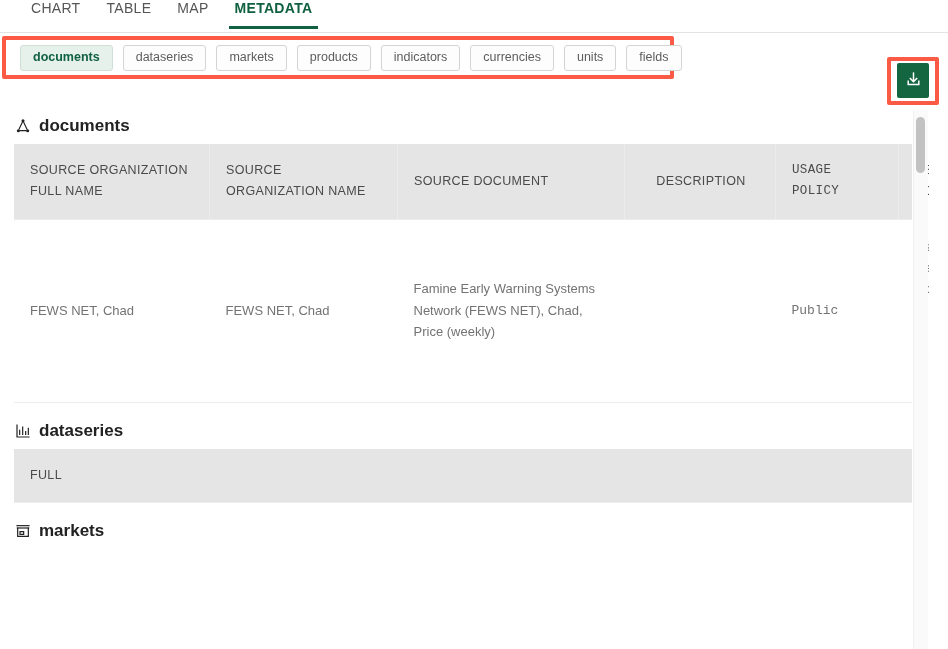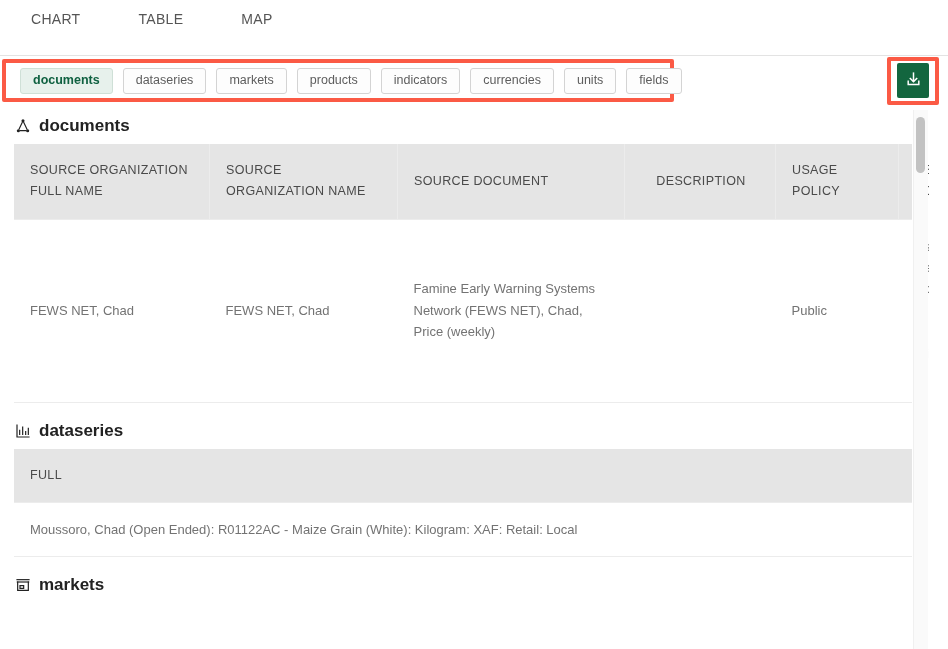--- a/index.html
+++ b/index.html
@@ -12,28 +12,27 @@
     background: #ffffff;
     font-family: "Liberation Sans", sans-serif;
     color: #333333;
     overflow: hidden;
     position: relative;
   }
 
   
   .tabbar {
     position: relative;
-    height: 56px;
+    height: 33px;
     border-bottom: 1px solid #e3e3e3;
-    padding: 0 0 16px 18px;
+    padding: 0 0 4px 18px;
     display: flex;
     align-items: flex-end;
     box-sizing: border-box;
     background: #ffffff;
-    gap: 32px;
   }
   .tab {
     font-size: 14px;
     letter-spacing: 0.3px;
     color: #555555;
     padding: 0 13px 12px 13px;
     cursor: pointer;
     position: relative;
     white-space: nowrap;
   }
@@ -180,21 +179,21 @@
     vertical-align: middle;
     border-top: 1px solid #ececec;
     line-height: 1.65;
   }
   table.meta tbody tr { background: #ffffff; }
 
   .sec-doc th:nth-child(1), .sec-doc td:nth-child(1) { width: 165px; }
   .sec-doc th:nth-child(2), .sec-doc td:nth-child(2) { width: 157px; }
   .sec-doc th:nth-child(3), .sec-doc td:nth-child(3) { width: 196px; }
   .sec-doc th:nth-child(4), .sec-doc td:nth-child(4) { width: 120px; text-align: center; }
-  .sec-doc th:nth-child(5), .sec-doc td:nth-child(5) { width: 92px; }
+  .sec-doc th:nth-child(5), .sec-doc td:nth-child(5) { width: 92px; font-family: Liberation Mono, monospace; }
 
   .divider-row {
     height: 1px;
     background: #ececec;
     margin: 0 0 0 14px;
     width: 898px;
   }
   .gap-sm { height: 10px; }
 
   
@@ -227,20 +226,21 @@
     background: #ffffff;
   }
 </style>
 </head>
 <body>
 
 <div class="tabbar">
   <div class="tab">CHART</div>
   <div class="tab">TABLE</div>
   <div class="tab">MAP</div>
+  <div class="tab active">METADATA</div>
 </div>
 
 <div class="toolbar">
   <div class="chip-annot"></div>
   <div class="chips">
     <div class="chip active">documents</div>
     <div class="chip">dataseries</div>
     <div class="chip">markets</div>
     <div class="chip">products</div>
     <div class="chip">indicators</div>
@@ -314,23 +314,20 @@
       </span>
       <span>dataseries</span>
     </div>
     <table class="meta sec-ds">
       <thead>
         <tr>
           <th>FULL</th>
         </tr>
       </thead>
       <tbody>
-        <tr>
-          <td>Moussoro, Chad (Open Ended): R01122AC - Maize Grain (White): Kilogram: XAF: Retail: Local</td>
-        </tr>
       </tbody>
     </table>
     <div class="divider-row"></div>
     <div class="gap-sm"></div>
 
     <div class="section-head">
       <span class="sec-icon">
         <svg width="16" height="16" viewBox="0 0 24 24" fill="none" stroke="#222222" stroke-width="1.8" stroke-linecap="square">
           <path d="M3 4 L21 4"></path>
           <path d="M3.5 7.5 L20.5 7.5"></path>

